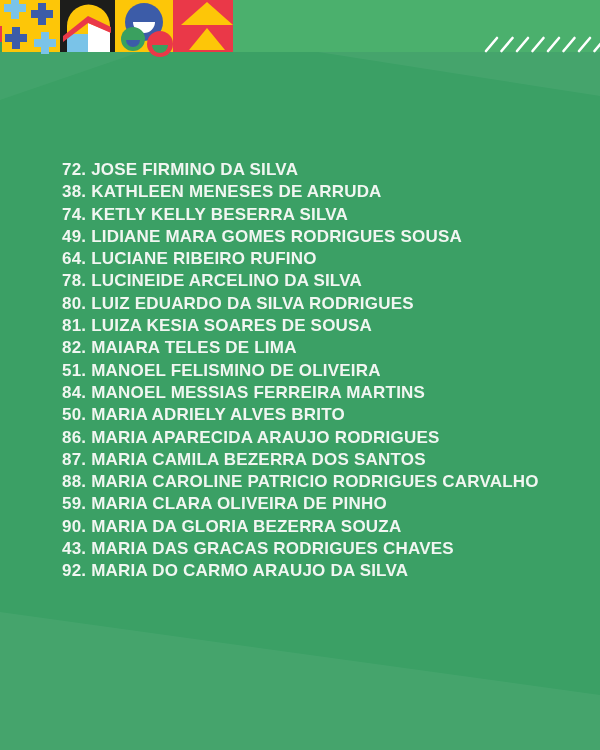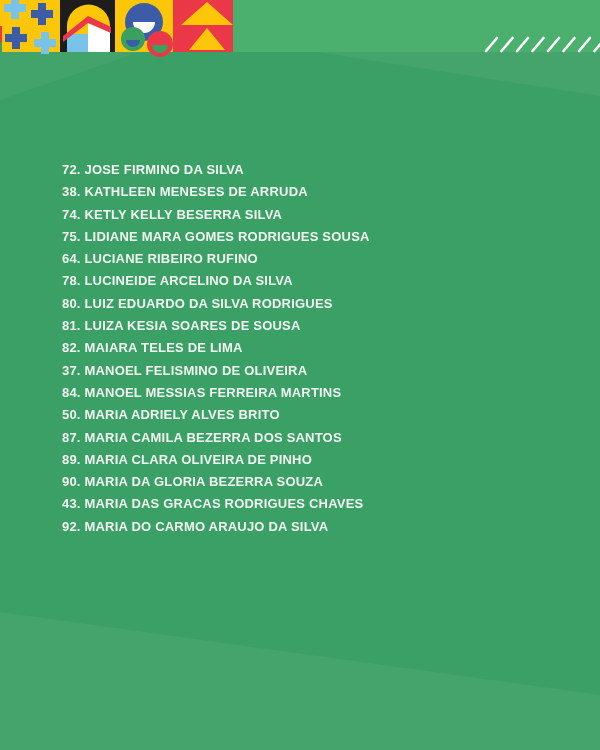--- a/index.html
+++ b/index.html
@@ -20,21 +20,21 @@
   }
   .slashes-svg {
     position: absolute; left: 484px; top: 36px; z-index: 3;
   }
   .name-list {
     position: absolute; left: 62px; top: 159px; z-index: 4;
     width: 520px;
   }
   .list-item {
     color: #f1f6f1;
-    font-size: 13px;
+    font-size: 17px;
     font-weight: bold;
     letter-spacing: 0.2px;
     line-height: 22.3px;
     white-space: nowrap;
   }
 </style>
 </head>
 <body>
 
 <svg class="bg-facets" width="600" height="750" viewBox="0 0 600 750">
@@ -96,27 +96,29 @@
     <line x1="79.5" y1="15" x2="90.5" y2="2"></line>
     <line x1="95" y1="15" x2="106" y2="2"></line>
     <line x1="110.5" y1="15" x2="121.5" y2="2"></line>
   </g>
 </svg>
 
 <div class="name-list" id="name-list">
     <div class="list-item">72. JOSE FIRMINO DA SILVA</div>
     <div class="list-item">38. KATHLEEN MENESES DE ARRUDA</div>
     <div class="list-item">74. KETLY KELLY BESERRA SILVA</div>
-    <div class="list-item">75. LIDIANE MARA GOMES RODRIGUES SOUSA</div>
+    <div class="list-item">49. LIDIANE MARA GOMES RODRIGUES SOUSA</div>
     <div class="list-item">64. LUCIANE RIBEIRO RUFINO</div>
     <div class="list-item">78. LUCINEIDE ARCELINO DA SILVA</div>
     <div class="list-item">80. LUIZ EDUARDO DA SILVA RODRIGUES</div>
     <div class="list-item">81. LUIZA KESIA SOARES DE SOUSA</div>
     <div class="list-item">82. MAIARA TELES DE LIMA</div>
-    <div class="list-item">37. MANOEL FELISMINO DE OLIVEIRA</div>
+    <div class="list-item">51. MANOEL FELISMINO DE OLIVEIRA</div>
     <div class="list-item">84. MANOEL MESSIAS FERREIRA MARTINS</div>
     <div class="list-item">50. MARIA ADRIELY ALVES BRITO</div>
+    <div class="list-item">86. MARIA APARECIDA ARAUJO RODRIGUES</div>
     <div class="list-item">87. MARIA CAMILA BEZERRA DOS SANTOS</div>
-    <div class="list-item">89. MARIA CLARA OLIVEIRA DE PINHO</div>
+    <div class="list-item">88. MARIA CAROLINE PATRICIO RODRIGUES CARVALHO</div>
+    <div class="list-item">59. MARIA CLARA OLIVEIRA DE PINHO</div>
     <div class="list-item">90. MARIA DA GLORIA BEZERRA SOUZA</div>
     <div class="list-item">43. MARIA DAS GRACAS RODRIGUES CHAVES</div>
     <div class="list-item">92. MARIA DO CARMO ARAUJO DA SILVA</div>
   </div>
 
 </body></html>

